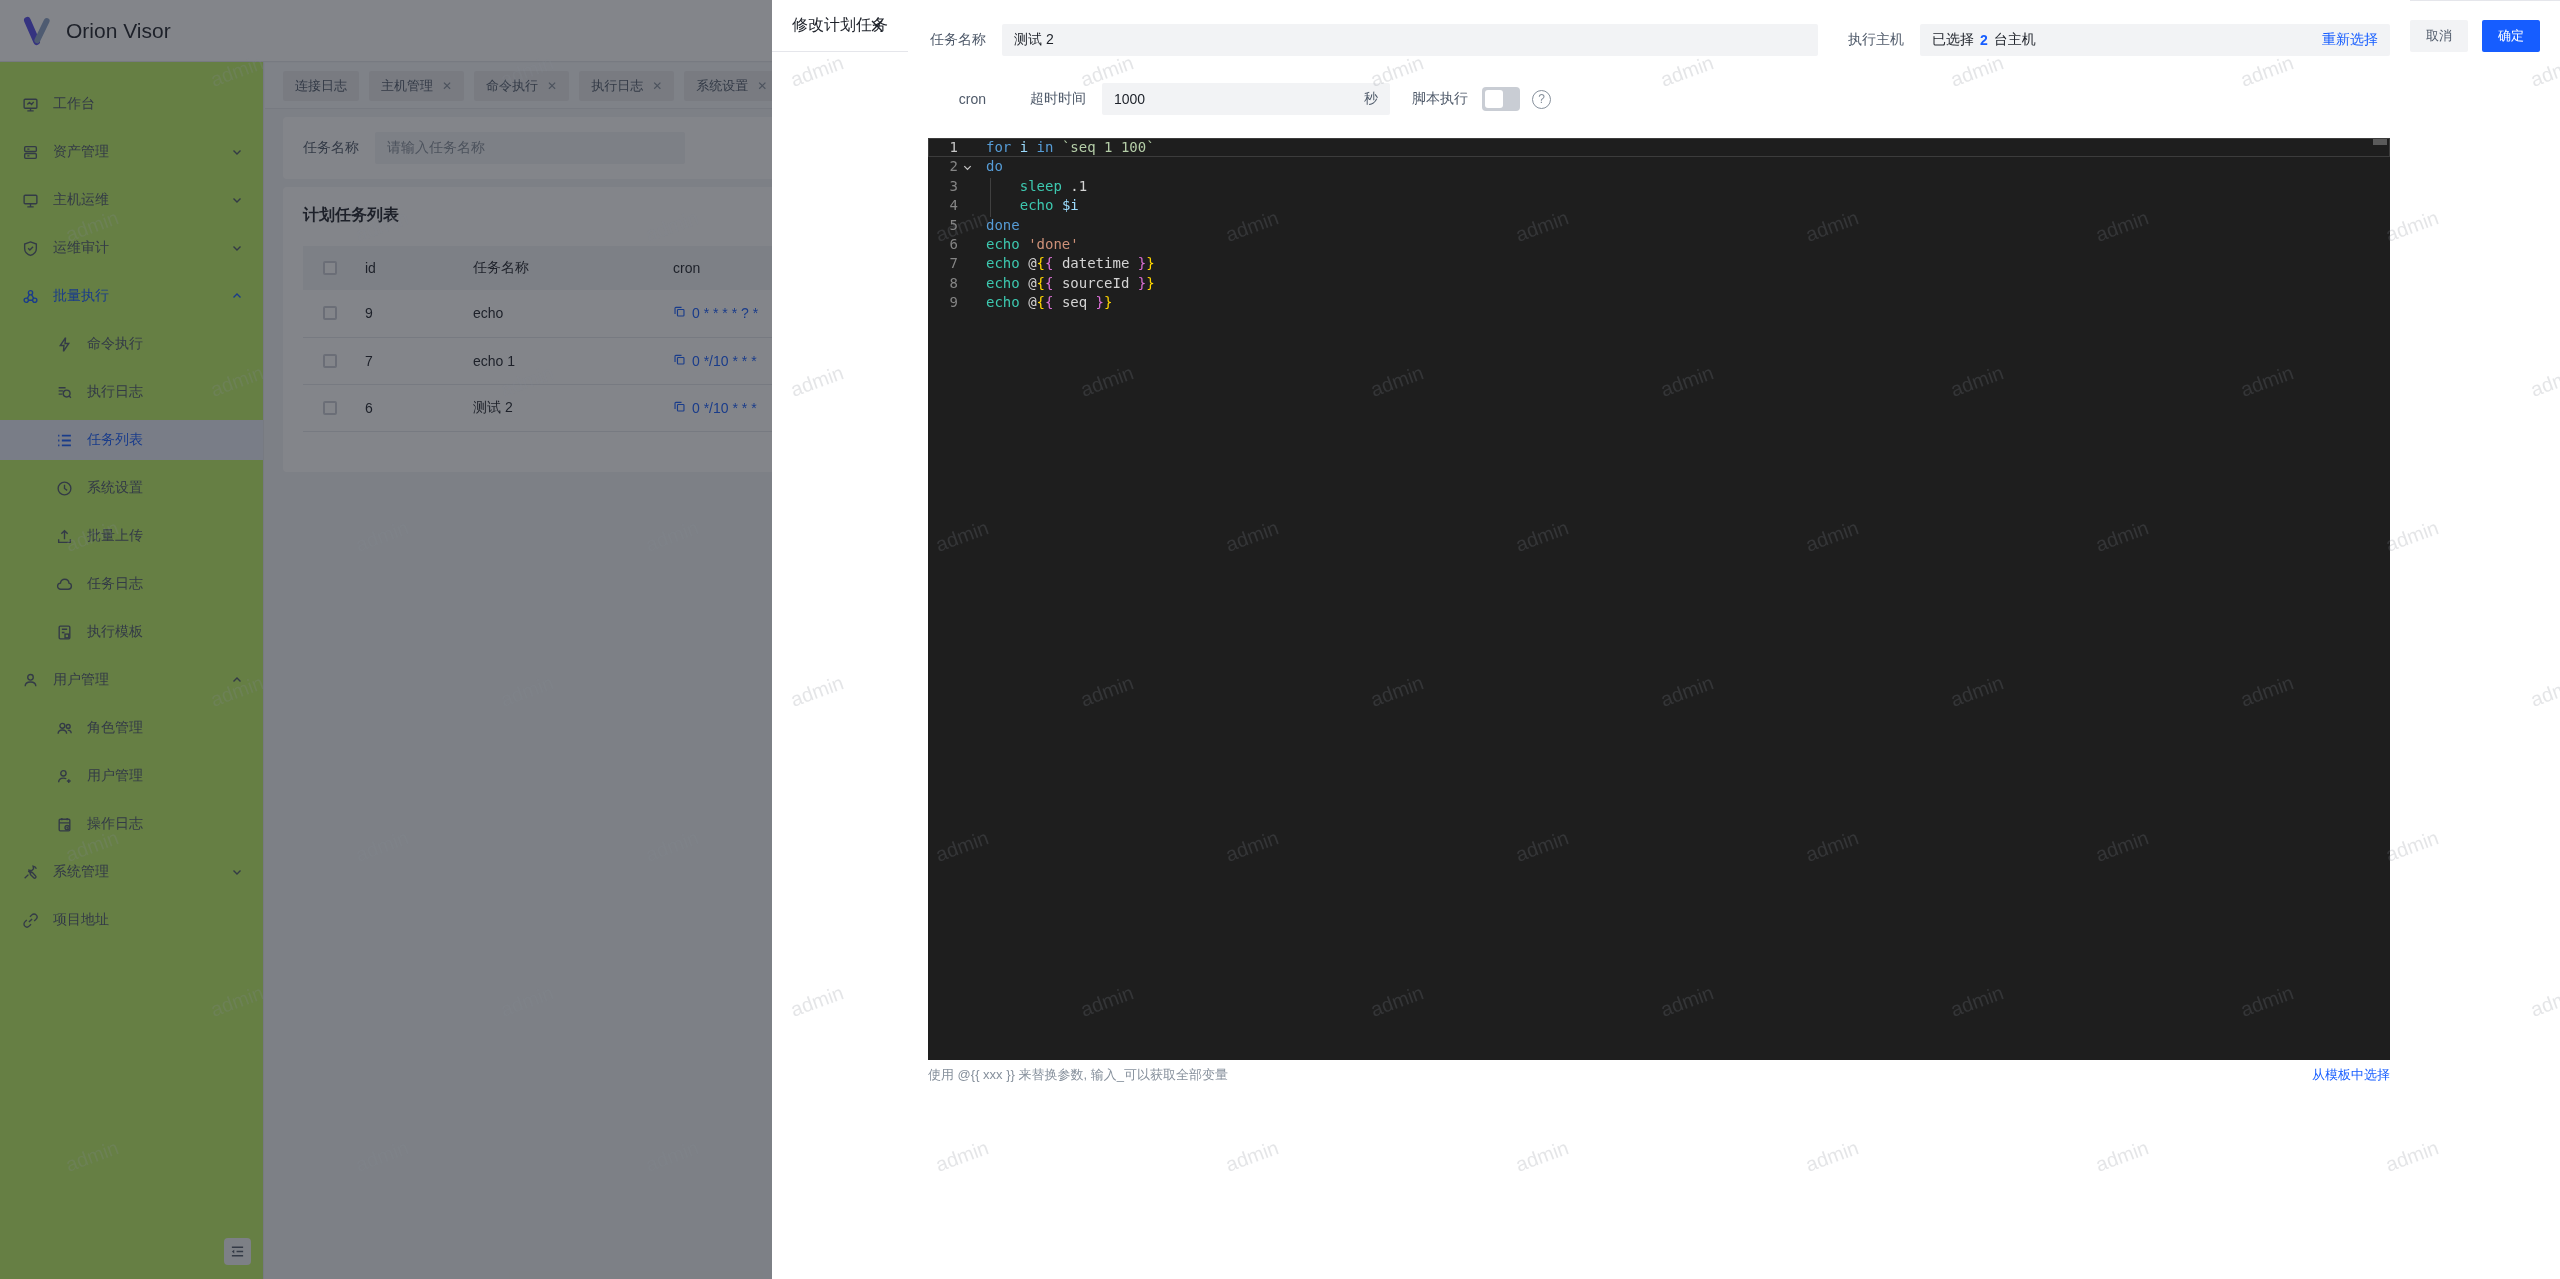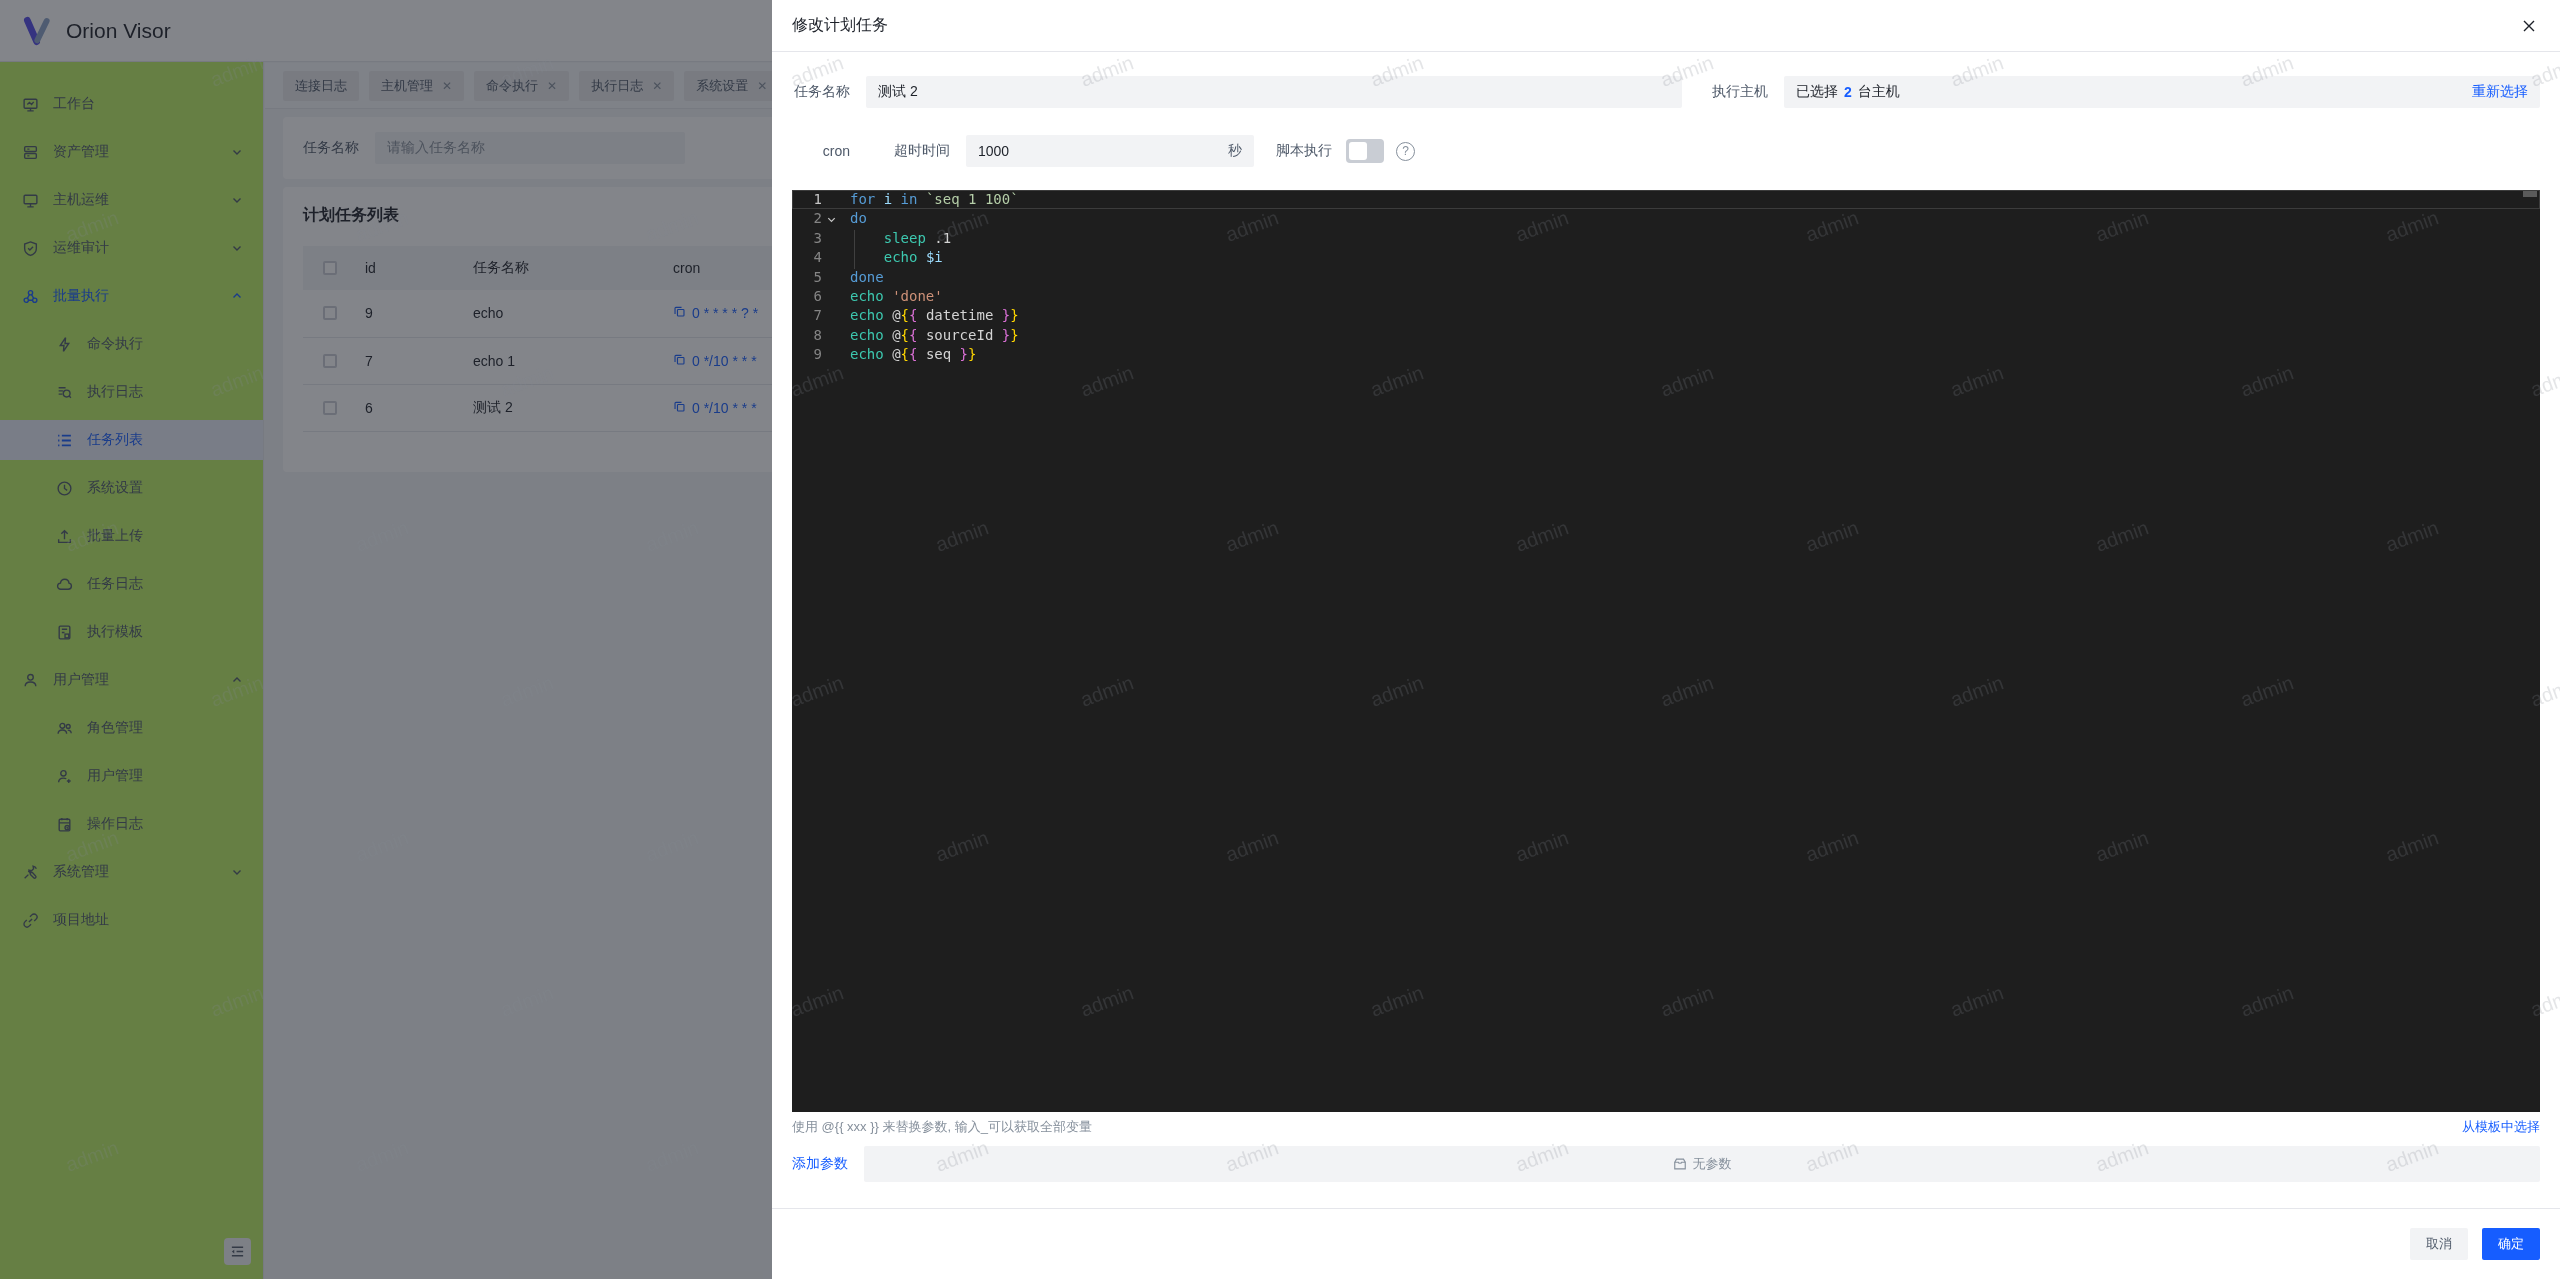--- a/index.html
+++ b/index.html
@@ -34,21 +34,21 @@
   table.grid th { background:#f2f3f5; height:44px; text-align:left; font-size:14px; font-weight:normal; color:#1d2129; padding-left:10px; }
   table.grid td { height:47px; border-bottom:1px solid #e5e6eb; font-size:14px; color:#1d2129; padding-left:10px; }
   .col-check { width:52px; } .col-id { width:108px; } .col-name { width:200px; } .col-cron { width:420px; }
   .checkbox { width:14px; height:14px; border:2px solid #c9cdd4; border-radius:2px; background:#fff; margin-left:10px; }
   .cron-link { color:#165dff; display:flex; align-items:center; gap:6px; white-space:nowrap; overflow:hidden; }
 
   
   .mask { position:absolute; inset:0; background:rgba(29,33,41,0.55); z-index:10; }
 
   
-  .modal { position:absolute; left:772px; top:0; width:1788px; height:1279px; background:#fff; z-index:20; display:flex; flex-direction:column; }
+  .modal { position:absolute; left:772px; top:0; width:1788px; height:1279px; background:#fff; z-index:20; display:flex; flex-direction:row; }
   .modal-header { height:52px; flex:0 0 auto; display:flex; align-items:center; padding:0 20px; border-bottom:1px solid #e5e6eb; position:relative; }
   .modal-title { font-size:16px; font-weight:500; color:#1d2129; }
   .modal-close { position:absolute; right:19px; top:14px; width:24px; height:24px; display:flex; align-items:center; justify-content:center; color:#1d2129; font-size:18px; cursor:pointer; }
   .modal-body { flex:1 1 auto; padding:0 20px; overflow:hidden; }
   .frow { display:flex; align-items:center; }
   .row1 { margin-top:24px; height:32px; }
   .row2 { margin-top:27px; height:32px; }
   .flabel { font-size:14px; color:#4e5969; text-align:right; flex:0 0 auto; }
   .lab1 { width:58px; margin-right:16px; }
   .name-input { width:816px; }
@@ -531,30 +531,20 @@
             <span class="code"><span class="tk-cmd">echo</span><span class="tk-p"> @</span><span class="tk-b1">{</span><span class="tk-b2">{</span><span class="tk-p"> seq </span><span class="tk-b2">}</span><span class="tk-b1">}</span></span>
           </div>
         </div>
 
       <div class="hint-row">
         <span>使用 @{{ xxx }} 来替换参数, 输入_可以获取全部变量</span>
         <span class="hint-spacer"></span>
         <span class="link tpl-link">从模板中选择</span>
       </div>
 
-      <div class="param-row">
-        <span class="link add-param">添加参数</span>
-        <div class="empty-bar">
-          <svg width="14" height="14" viewBox="0 0 16 16" fill="none" stroke="#86909c" stroke-width="1.3">
-            <path d="M2 6 L4 2.5 H12 L14 6 V13.5 H2 Z"></path>
-              <path d="M2 6 H6 C6 7.6 10 7.6 10 6 H14"></path>
-          </svg>
-          <span>无参数</span>
-        </div>
-      </div>
 
     </div>
     <div class="modal-footer">
       <button class="btn btn-cancel">取消</button>
       <button class="btn btn-primary">确定</button>
     </div>
   </div>
 
   <div class="watermark" id="watermark">
       <span class="wm" style="left: 210px; top: 60px;">admin</span>

